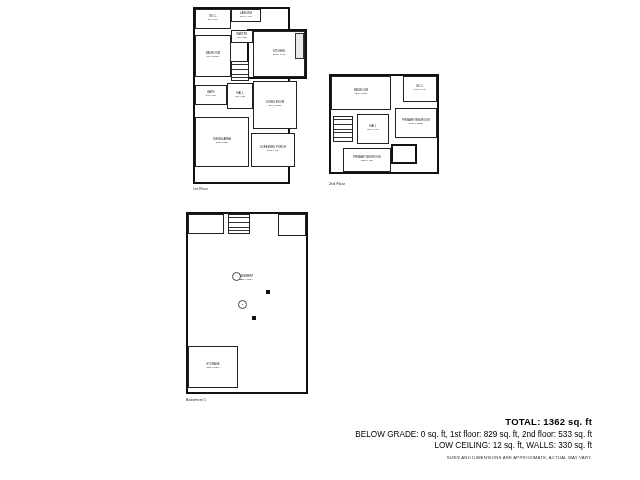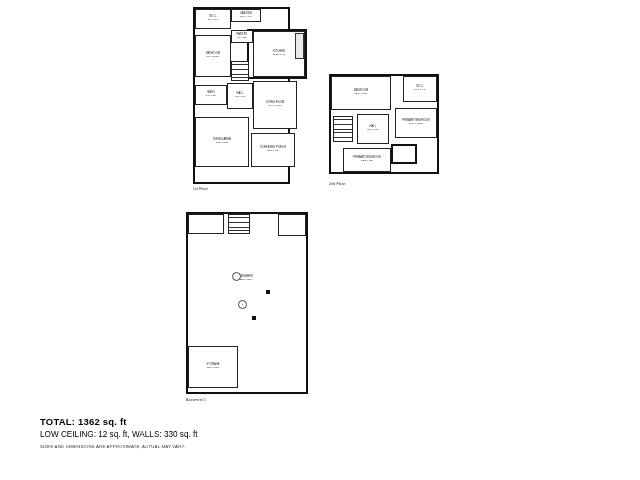--- a/index.html
+++ b/index.html
@@ -97,23 +97,22 @@
     position: absolute;
     background: #111;
   }
 
   
   #summary {
     position: absolute;
     left: 0;
     top: 416px;
     width: 592px;
-    text-align: left;
+    text-align: right;
     line-height: 1.35;
-    padding-left: 40px;
   }
   #summary .total {
     font-size: 9.5px;
     font-weight: bold;
     color: #000;
     letter-spacing: .2px;
   }
   #summary .line {
     font-size: 8.2px;
     color: #000;
@@ -255,17 +254,18 @@
     <div class="room" style="left:6px; top:138px; width:50px; height:42px;">
       <span class="rname">STORAGE</span>
       <span class="rdim">11'1" x 13'6"</span>
     </div>
 
     <div class="level-label" style="left:4px; top:190px;">Basement 1</div>
   </div>
 
   <div id="summary">
     <div class="total">TOTAL: 1362 sq. ft</div>
+    <div class="line">BELOW GRADE: 0 sq. ft, 1st floor: 829 sq. ft, 2nd floor: 533 sq. ft</div>
     <div class="line">LOW CEILING: 12 sq. ft, WALLS: 330 sq. ft</div>
     <div class="disclaimer">SIZES AND DIMENSIONS ARE APPROXIMATE, ACTUAL MAY VARY.</div>
   </div>
 
 </div>
 
 </body></html>

